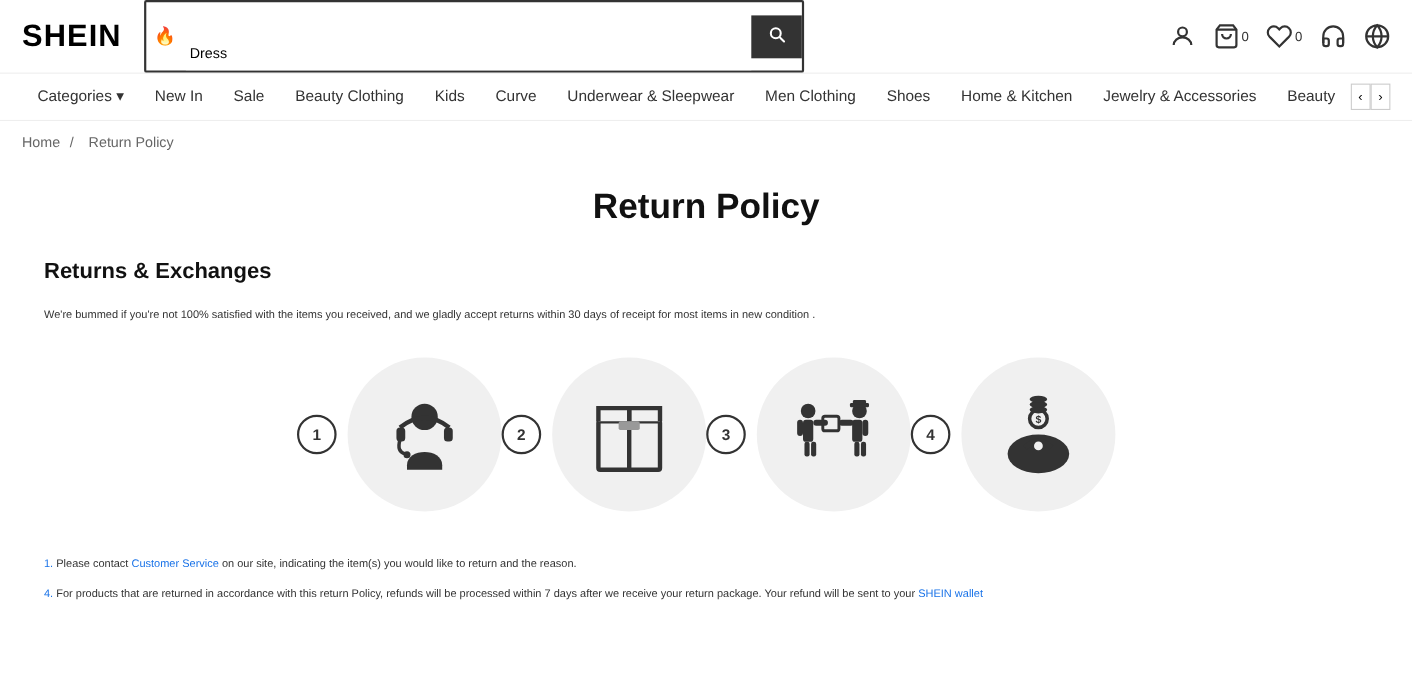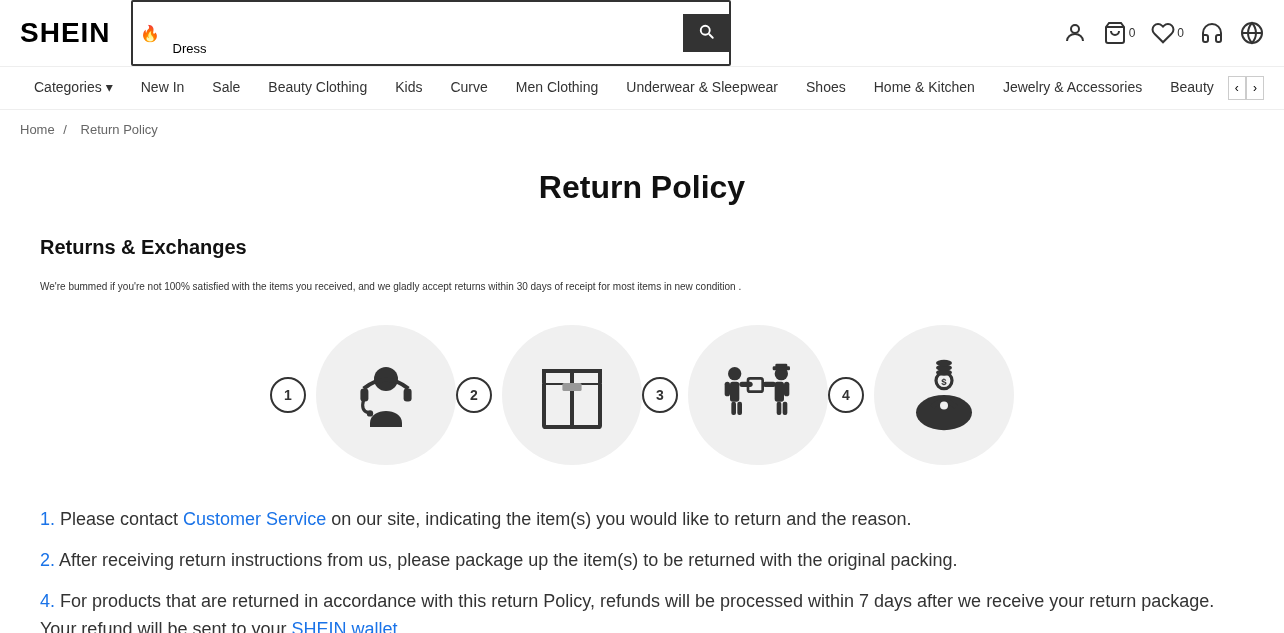--- a/index.html
+++ b/index.html
@@ -184,21 +184,21 @@
       height: 80px;
       fill: #333;
     }
 
     
     .instructions {
       list-style: none;
       padding: 0;
     }
     .instructions li {
-      font-size: 18px;
+      font-size: 10px;
       margin-bottom: 12px;
       line-height: 1.6;
     }
     .instructions li a, .instructions li .link {
       color: #1a73e8;
       text-decoration: none;
     }
     .instructions li span.num {
       color: #1a73e8;
     }
@@ -257,22 +257,22 @@
 <nav class="nav">
   <div class="nav-item categories">
     <span>Categories</span>
     <span>▾</span>
   </div>
   <div class="nav-item">New In</div>
   <div class="nav-item">Sale</div>
   <div class="nav-item">Beauty Clothing</div>
   <div class="nav-item">Kids</div>
   <div class="nav-item">Curve</div>
+  <div class="nav-item">Underwear &amp; Sleepwear</div>
   <div class="nav-item">Men Clothing</div>
-  <div class="nav-item">Underwear &amp; Sleepwear</div>
   <div class="nav-item">Shoes</div>
   <div class="nav-item">Home &amp; Kitchen</div>
   <div class="nav-item">Jewelry &amp; Accessories</div>
   <div class="nav-item">Beauty</div>
   <button class="nav-arrow">‹</button>
   <button class="nav-arrow">›</button>
 </nav>
 
 <div class="breadcrumb">
   <a href="#">Home</a>
@@ -384,21 +384,17 @@
     </div>
 
   </div>
 
   <ul class="instructions">
     <li>
       <span class="num">1. </span>
       <span>Please contact </span><a href="#">Customer Service</a><span> on our site, indicating the item(s) you would like to return and the reason.</span>
     </li>
     <li>
-      <span class="num">2. </span>
-      <span>After receiving return instructions from us, please package up the item(s) to be returned with the original packing.</span>
-    </li>
-    <li>
       <span class="num">4. </span>
       <span>For products that are returned in accordance with this return Policy, refunds will be processed within 7 days after we receive your return package. Your refund will be sent to your </span><a href="#">SHEIN wallet</a>
     </li>
   </ul>
 </div>
 
 </body></html>

